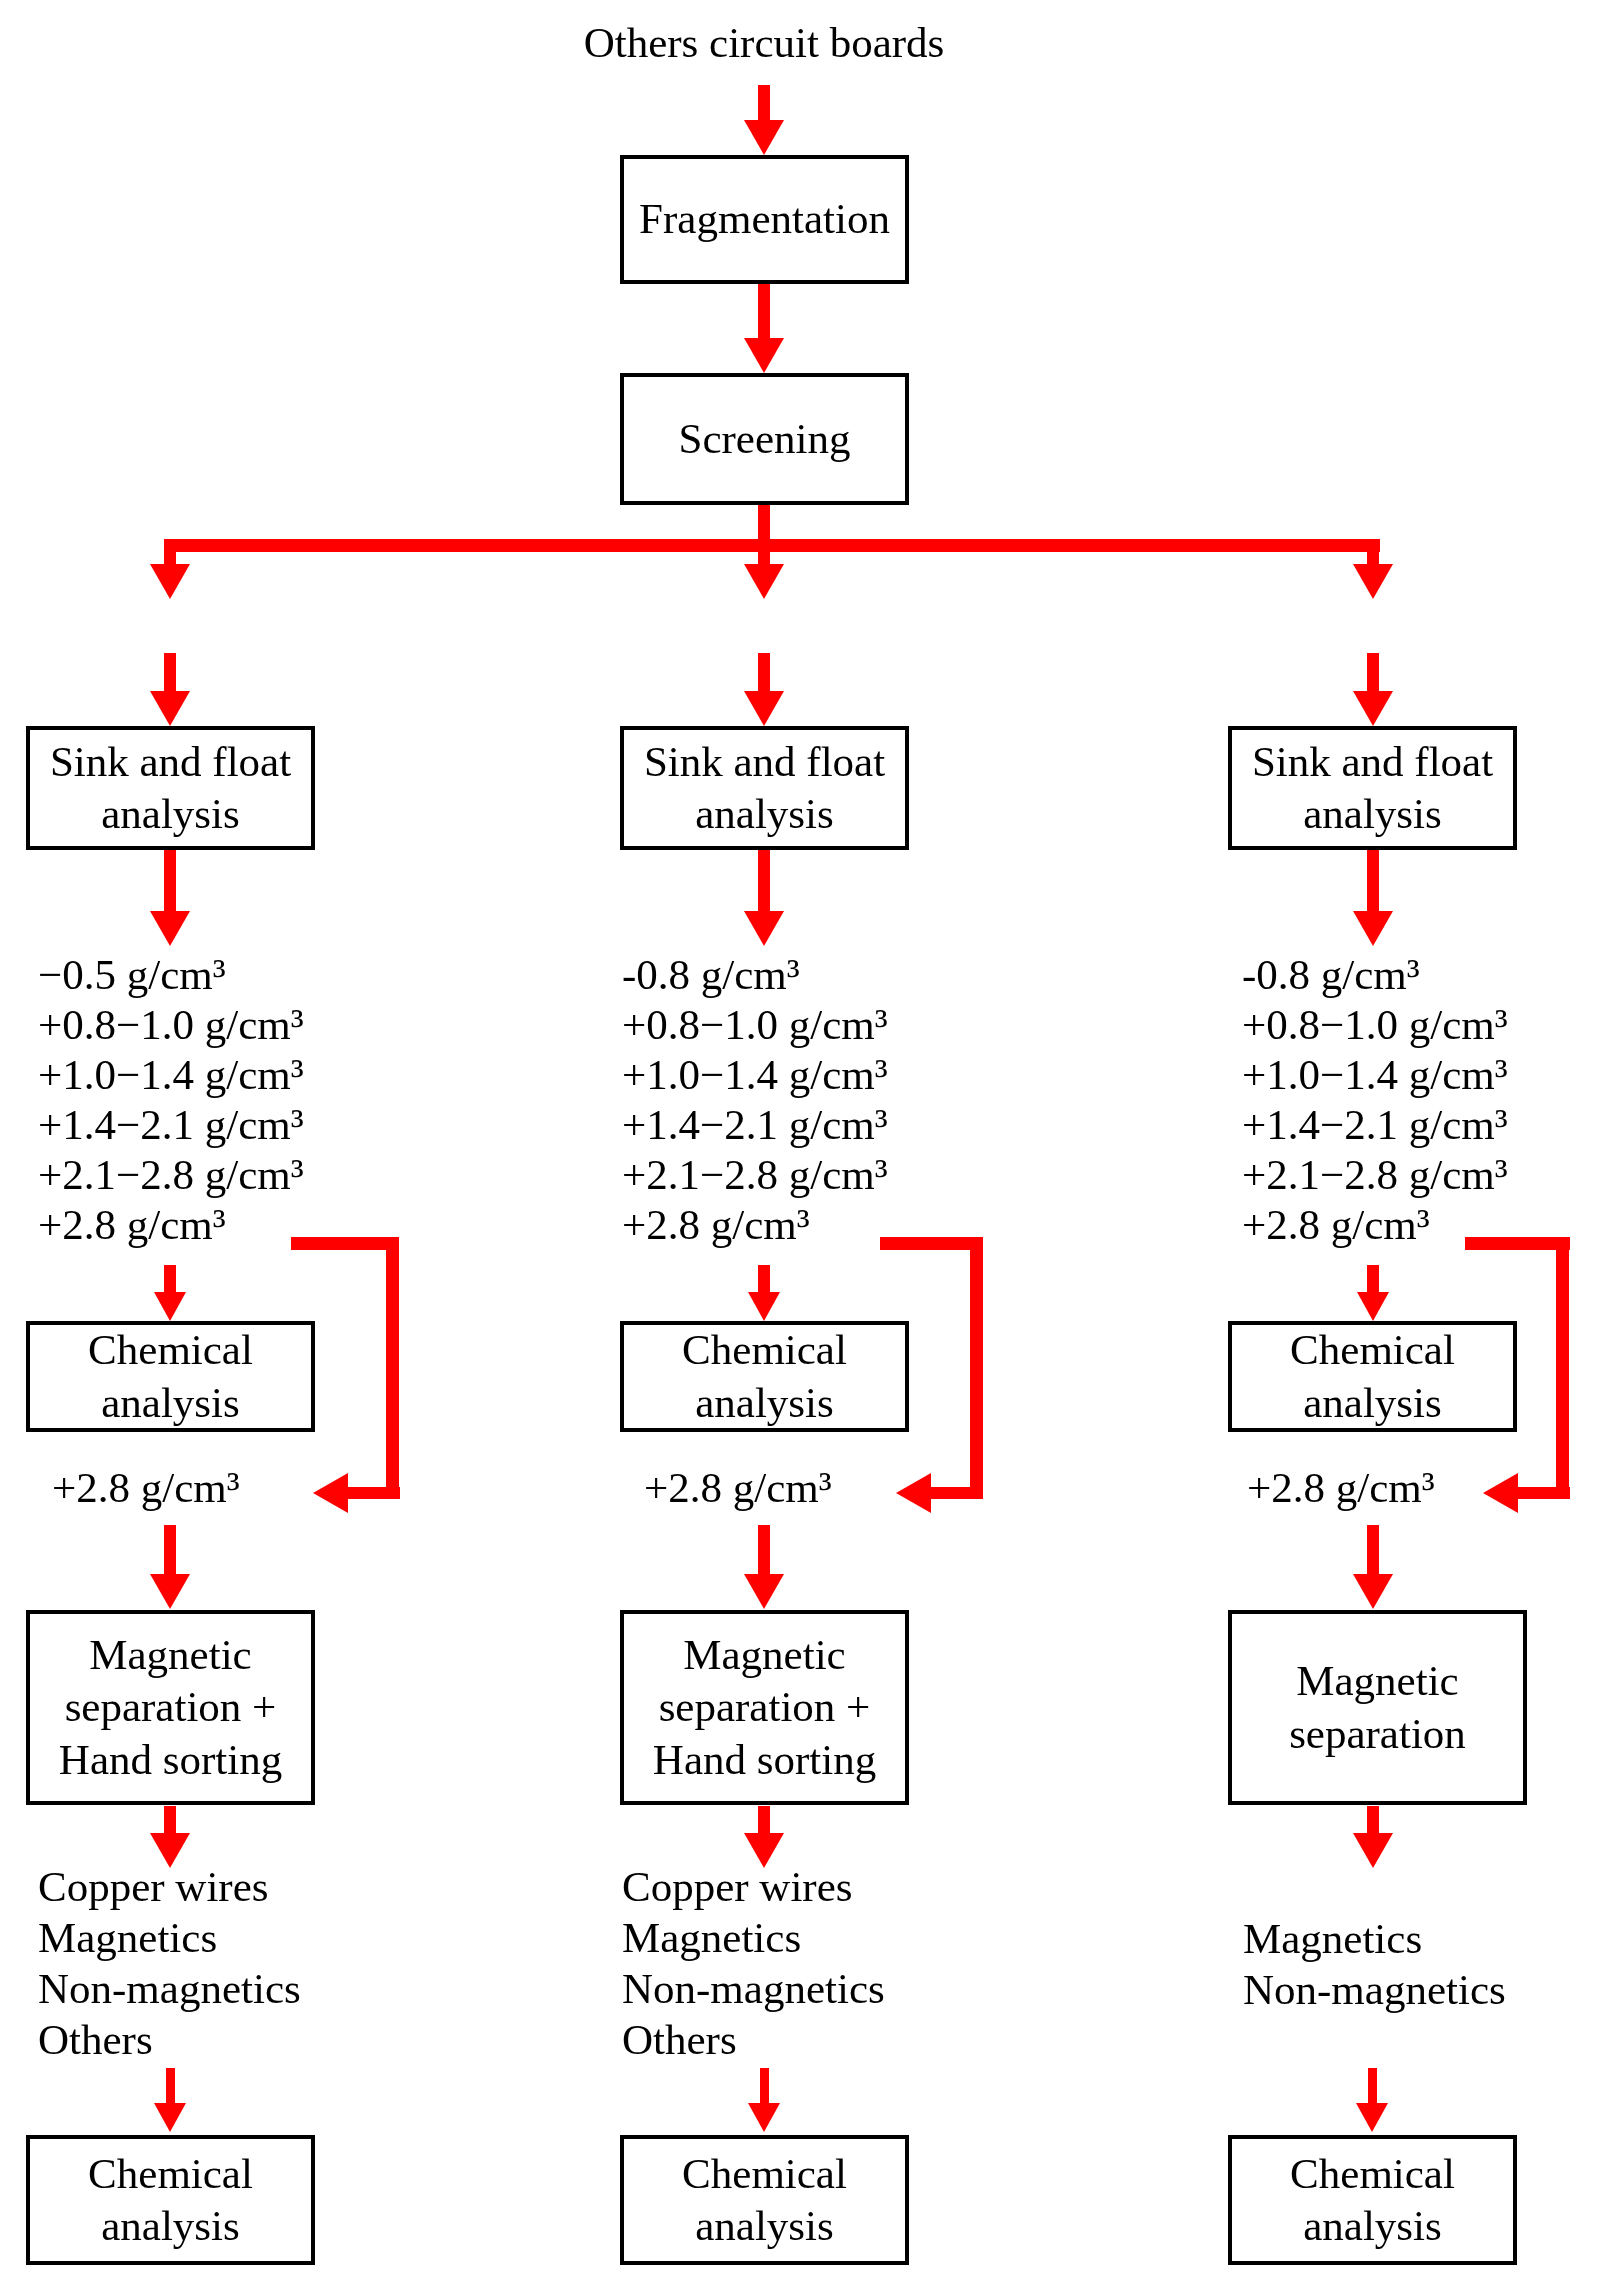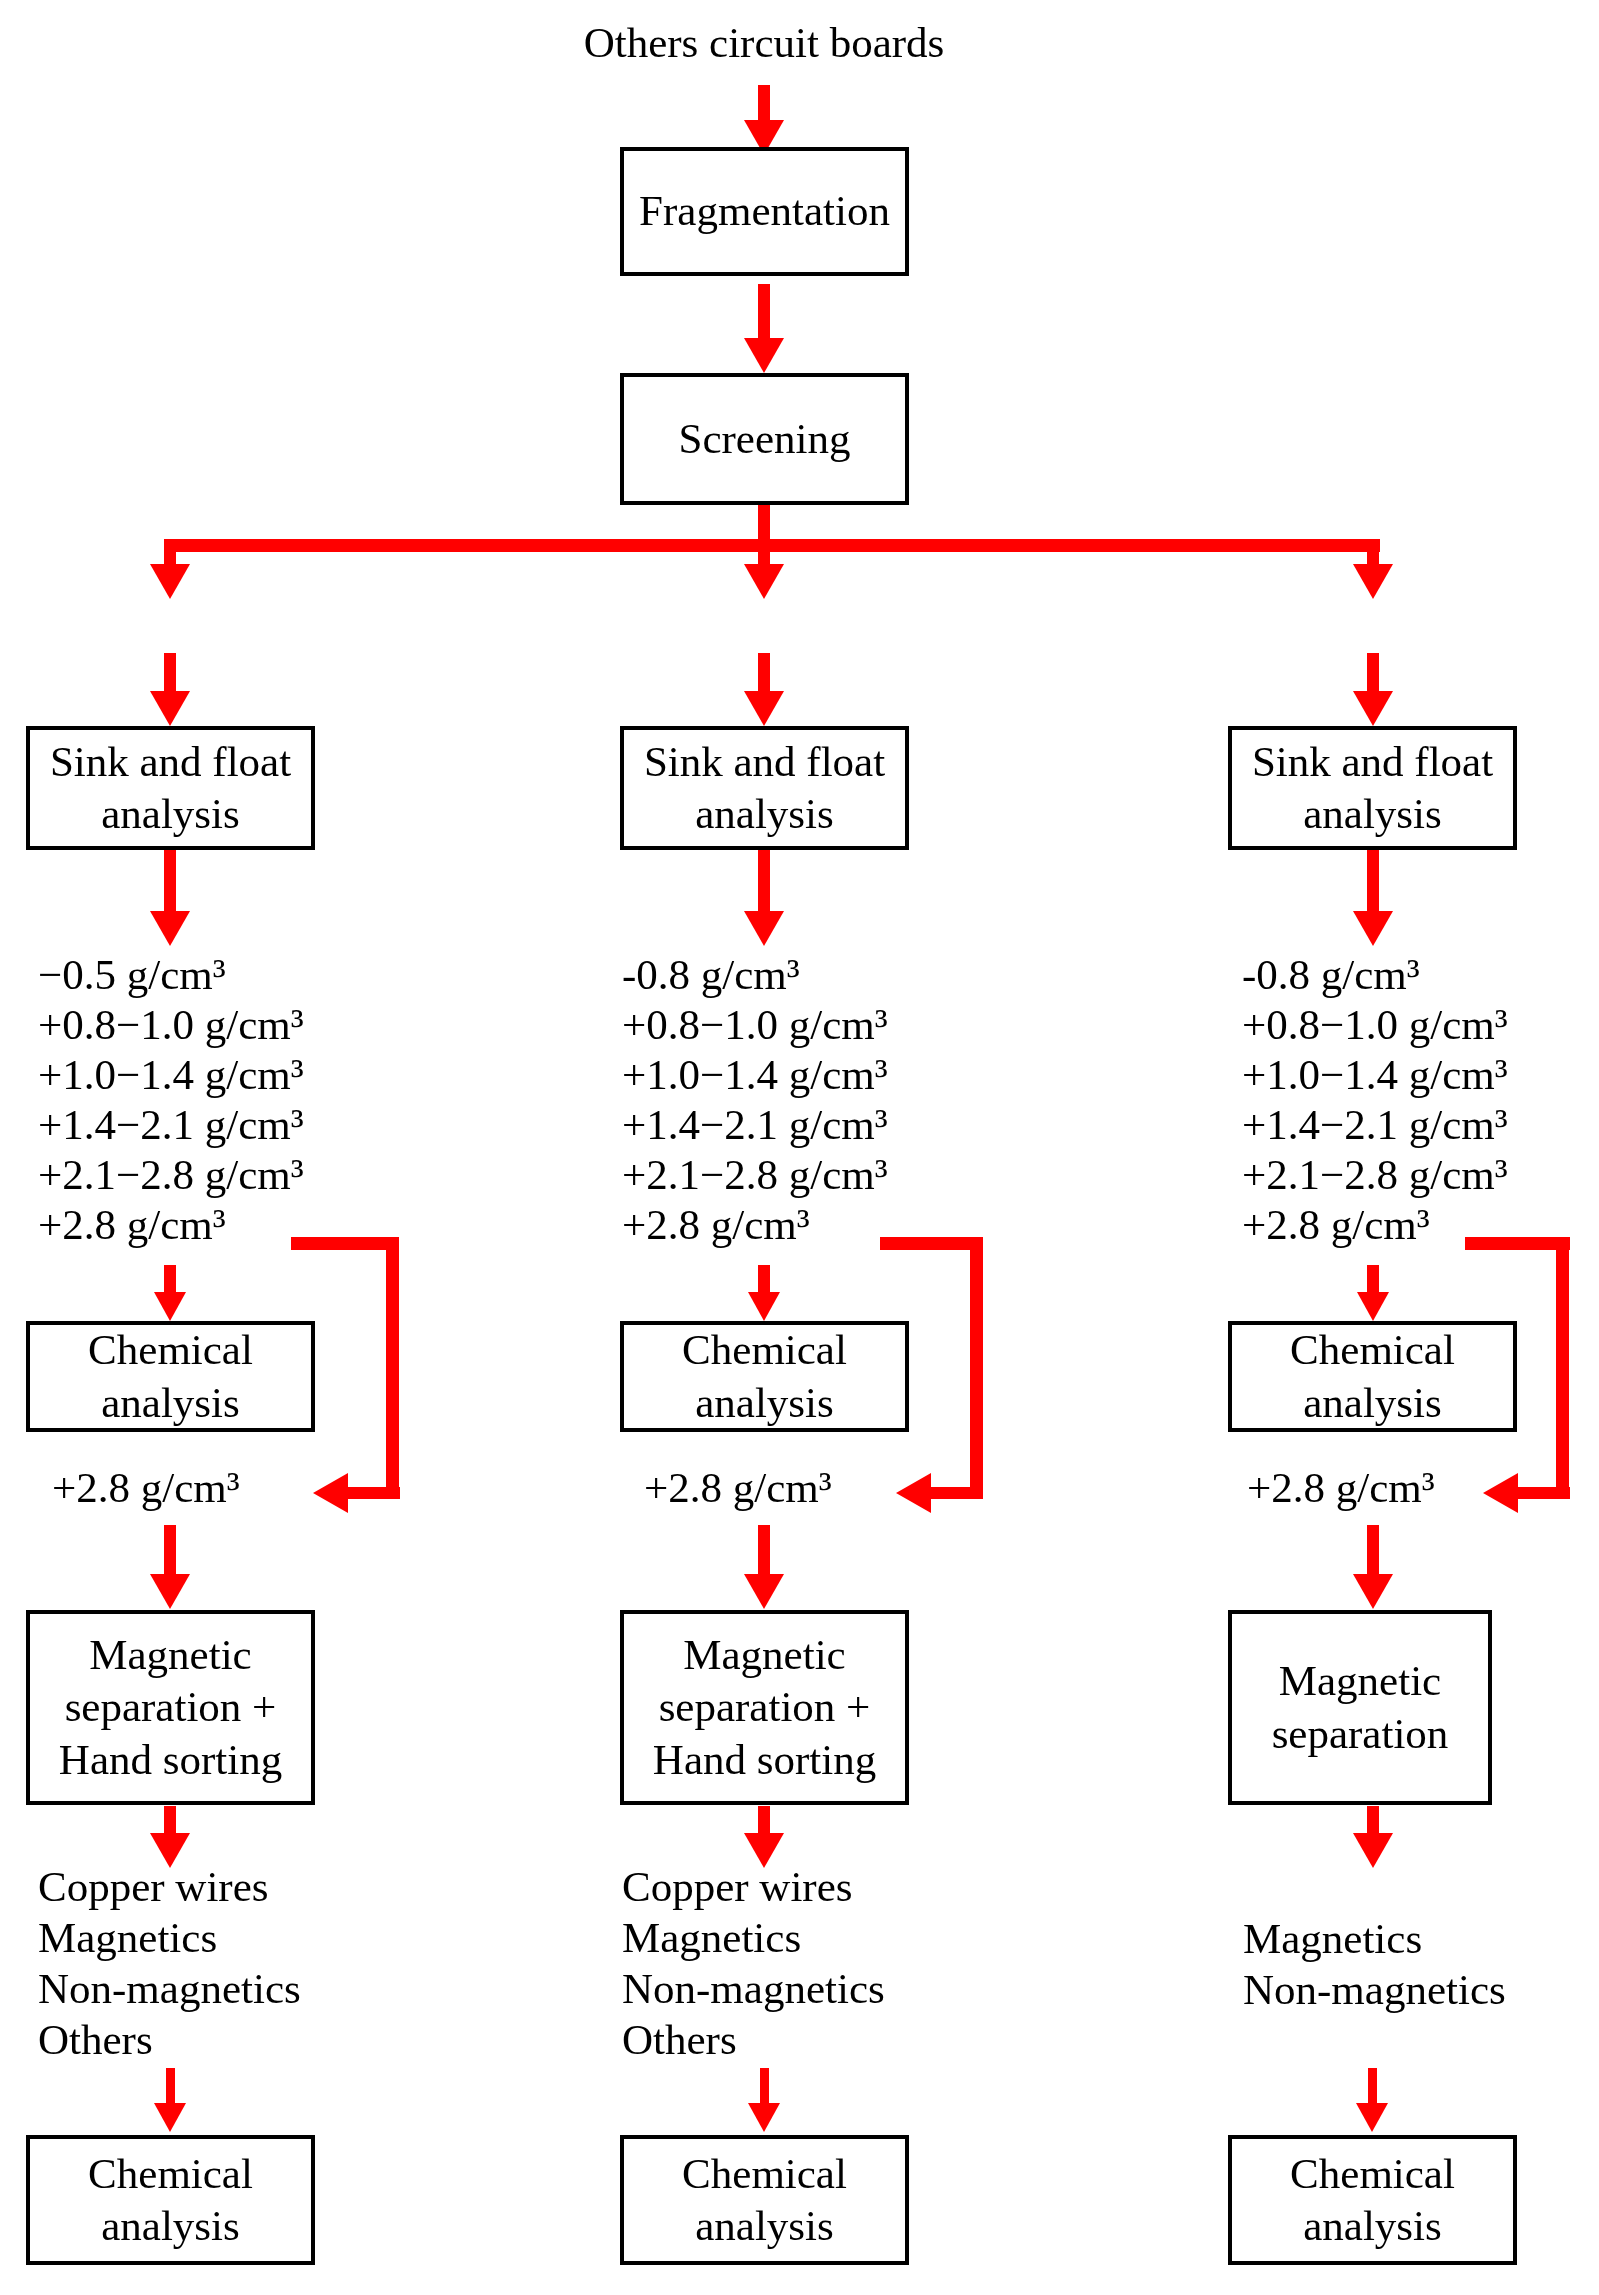--- a/index.html
+++ b/index.html
@@ -28,21 +28,21 @@
               border-right:35px solid var(--red,#f00)}
 </style>
 </head>
 <body>
 
 <div class="canvas">
 
   <div class="lbl center" style="left:399px;top:17px;width:730px">Others circuit boards</div>
 
   <div class="av" style="left:758px;top:85px;height:35px"></div>
-  <div class="box" style="left:620px;top:147px;width:289px;height:129px">
+  <div class="box" style="left:620px;top:155px;width:289px;height:129px">
     <span>Fragmentation</span>
   </div>
   <div class="av" style="left:758px;top:284px;height:54px"></div>
   <div class="box" style="left:620px;top:373px;width:289px;height:132px">
     <span>Screening</span>
   </div>
 
   <div class="av" style="left:758px;top:505px;height:59px"></div>
   <div class="seg" style="left:164px;top:539px;width:1216px;height:13.4px"></div>
   <div class="av" style="left:164px;top:540px;height:24px"></div>
@@ -125,21 +125,21 @@
   <div class="av" style="left:164px;top:1525px;height:49px"></div>
   <div class="av" style="left:758px;top:1525px;height:49px"></div>
   <div class="av" style="left:1367px;top:1525px;height:49px"></div>
 
   <div class="box" style="left:26px;top:1610px;width:289px;height:195px">
     <span>Magnetic separation + Hand sorting</span>
   </div>
   <div class="box" style="left:620px;top:1610px;width:289px;height:195px">
     <span>Magnetic separation + Hand sorting</span>
   </div>
-  <div class="box" style="left:1228px;top:1610px;width:264px;height:195px">
+  <div class="box" style="left:1228px;top:1610px;width:299px;height:195px">
     <span>Magnetic separation</span>
   </div>
 
   <div class="av" style="left:164px;top:1806px;height:27px"></div>
   <div class="av" style="left:758px;top:1806px;height:27px"></div>
   <div class="av" style="left:1367px;top:1806px;height:27px"></div>
 
   <div class="list wide" style="left:38px;top:1861px">
     <div>Copper wires</div>
     <div>Magnetics</div>

